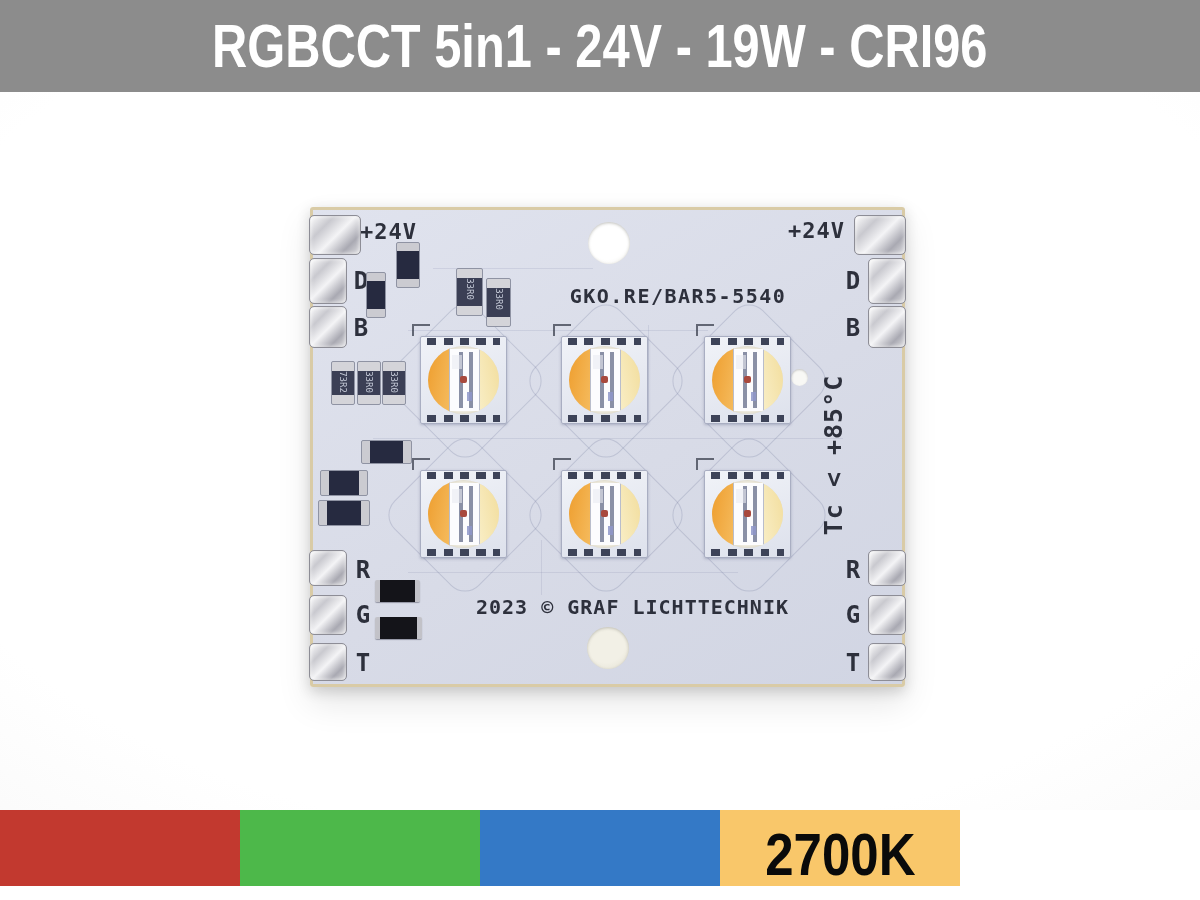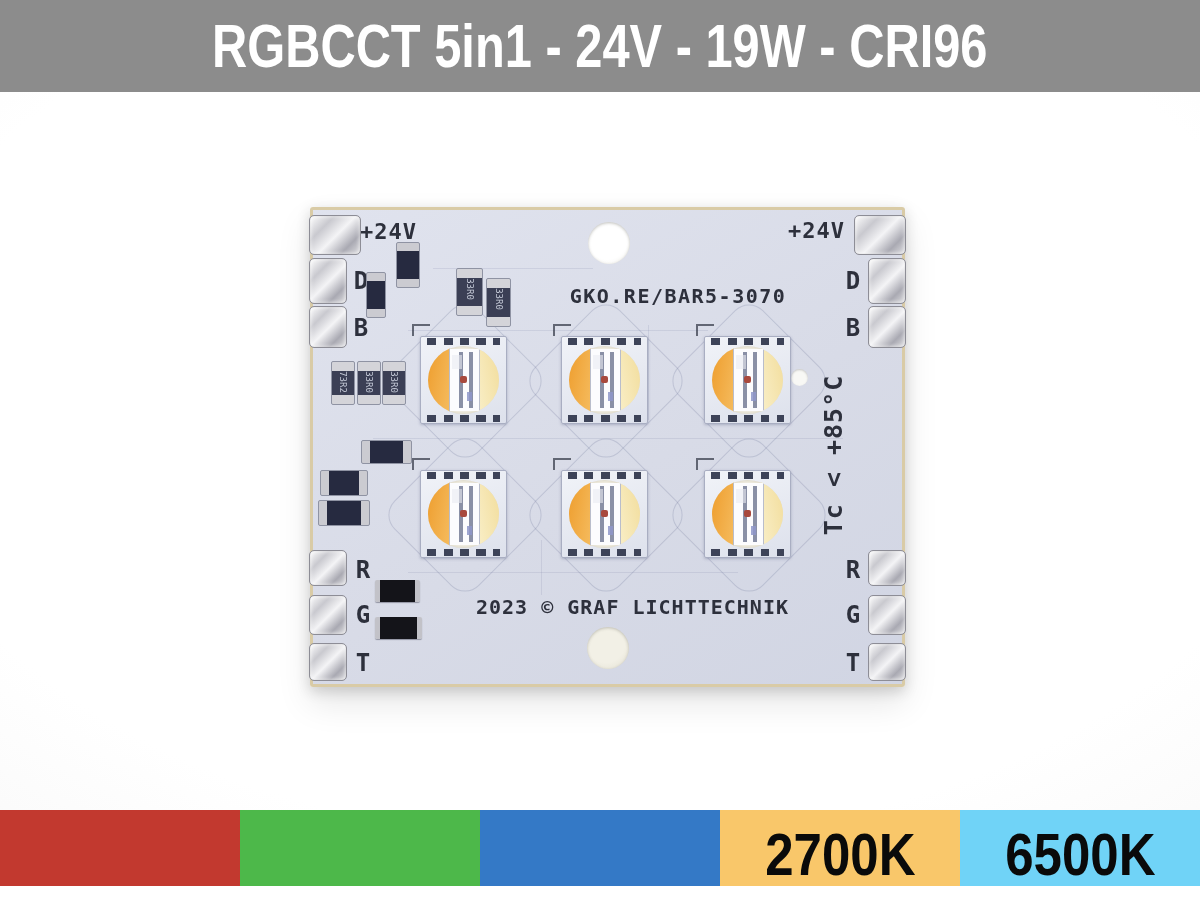--- a/index.html
+++ b/index.html
@@ -120,21 +120,21 @@
       <div class="halo" style="left:233px;top:111px"></div>
       <div class="halo" style="left:376px;top:111px"></div>
       <div class="halo" style="left:92px;top:245px"></div>
       <div class="halo" style="left:233px;top:245px"></div>
       <div class="halo" style="left:376px;top:245px"></div>
 
       <div class="hole top"></div>
       <div class="hole bottom"></div>
       <div class="via"></div>
 
-      <div class="silk silk-model">GKO.RE/BAR5-3070</div>
+      <div class="silk silk-model">GKO.RE/BAR5-5540</div>
       <div class="silk silk-copy">2023 © GRAF LICHTTECHNIK</div>
       <div class="silk silk-temp">Tc &lt; +85°C</div>
       <div class="silk silk-power" style="left:47px;top:9px">+24V</div>
       <div class="silk silk-power" style="left:472px;top:8px;width:60px;text-align:right">+24V</div>
 
       <div class="pad" style="left:-4px;top:5px;width:52px;height:40px"></div>
       <div class="pad" style="left:-4px;top:48px;width:38px;height:46px"></div>
       <div class="pad" style="left:-4px;top:96px;width:38px;height:42px"></div>
       <div class="pad" style="left:-4px;top:340px;width:38px;height:36px"></div>
       <div class="pad" style="left:-4px;top:385px;width:38px;height:40px"></div>
@@ -287,18 +287,15 @@
     </div>
     <div class="swatch" style="background: rgb(77, 184, 74);">
       <span class="swatch-label"></span>
     </div>
     <div class="swatch" style="background: rgb(52, 121, 198);">
       <span class="swatch-label"></span>
     </div>
     <div class="swatch" style="background: rgb(249, 199, 106);">
       <span class="swatch-label">2700K</span>
     </div>
-    <div class="swatch" style="background: rgb(112, 211, 247);">
-      <span class="swatch-label">6500K</span>
-    </div>
   </footer>
 
 </div>
 
 </body></html>

